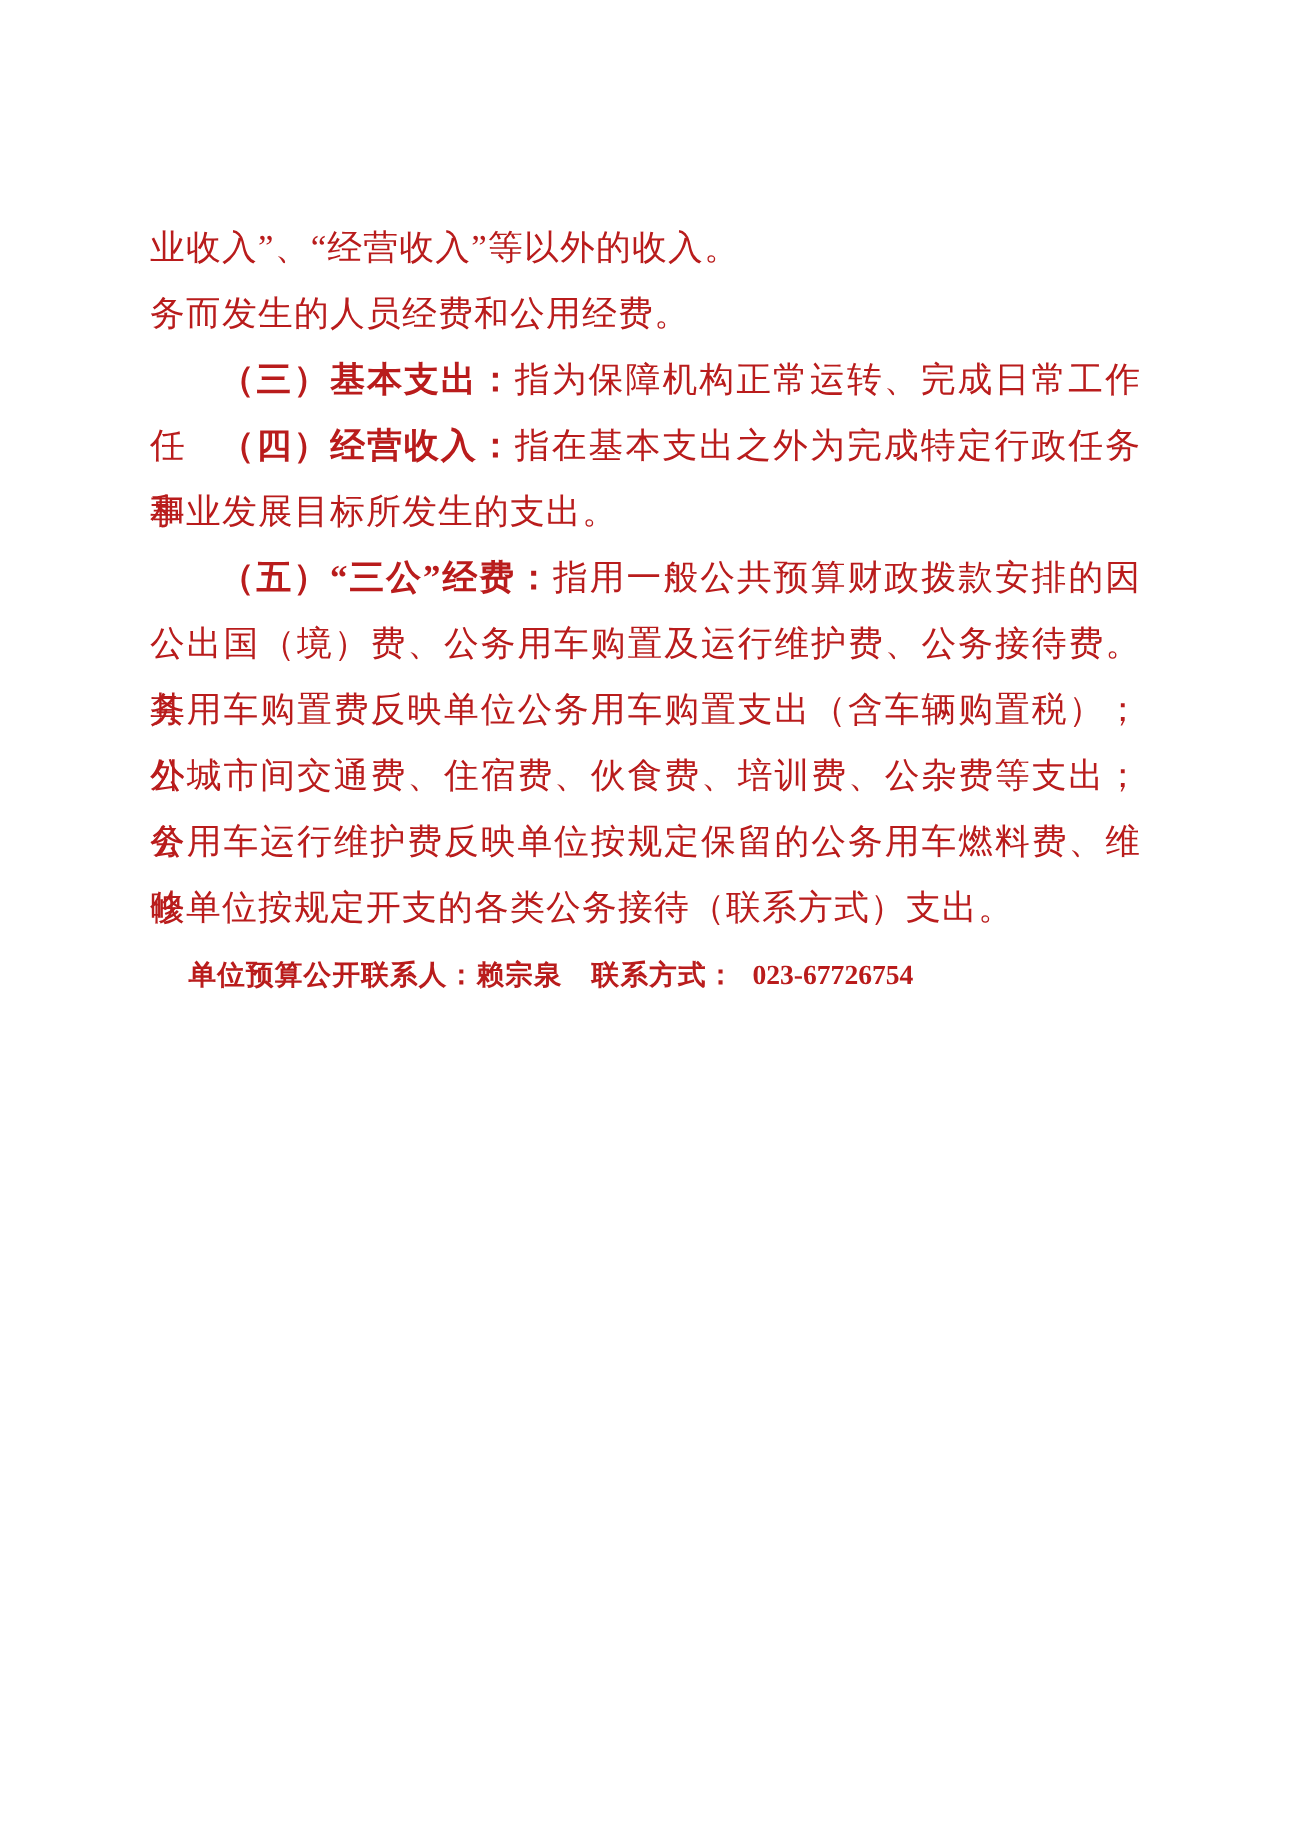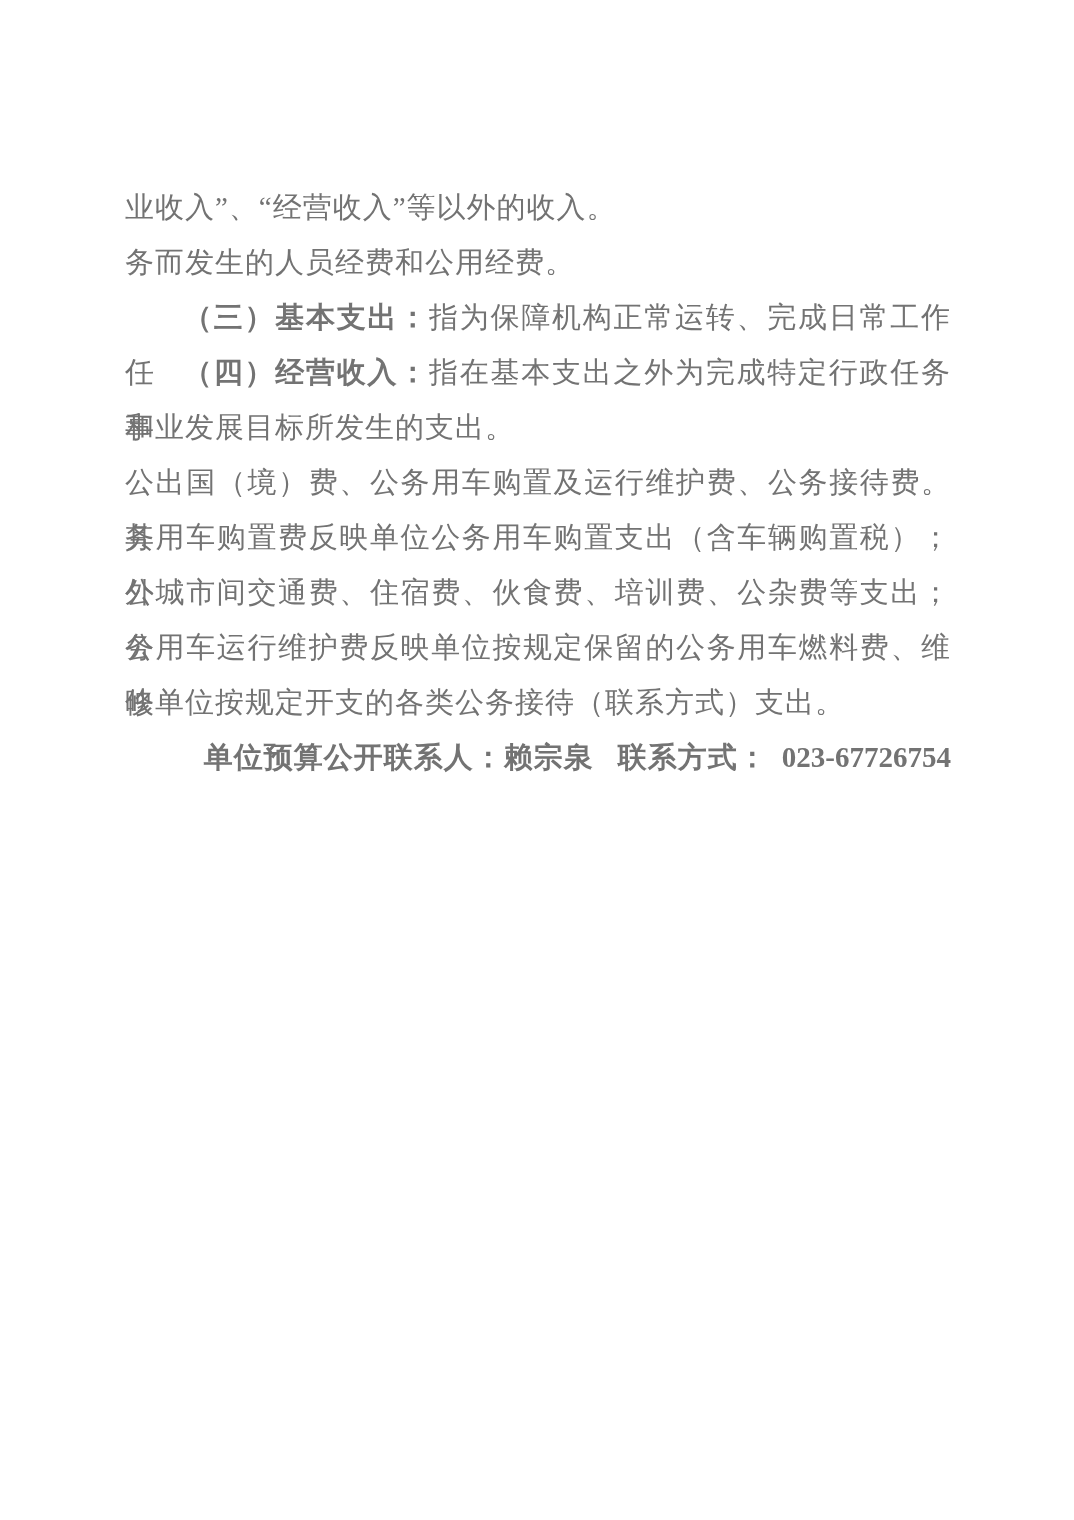--- a/index.html
+++ b/index.html
@@ -20,49 +20,48 @@
     top: 0;
     width: 1074px;
     height: 1520px;
     background: #ffffff;
   }
   .doc-body {
     position: absolute;
     left: 125px;
     top: 180px;
     width: 826px;
-    color: #737373;
+    color: #b91c1c;
   }
   .doc-line {
     font-size: 29px;
     line-height: 55px;
     height: 55px;
     letter-spacing: 1px;
     text-align: justify;
     white-space: nowrap;
   }
   .doc-line.full {
     white-space: normal;
     text-align-last: justify;
   }
   .doc-line.indent {
     text-indent: 58px;
   }
   .doc-line .b {
     font-weight: bold;
   }
   .contact-line {
-    font-size: 29px;
+    font-size: 23px;
     line-height: 55px;
     height: 55px;
     font-weight: bold;
     letter-spacing: 1px;
     padding-left: 32px;
     white-space: nowrap;
-    text-align: right;
   }
   .contact-line .method {
     margin-left: 24px;
   }
   .contact-line .phone {
     margin-left: 14px;
     letter-spacing: 0;
   }
 </style>
 </head>
@@ -74,20 +73,21 @@
     <div class="doc-line"><span class="b"></span><span>业收入”、“经营收入”等以外的收入。</span></div>
 
     <div class="doc-line"><span class="b"></span><span>务而发生的人员经费和公用经费。</span></div>
 
     <div class="doc-line full indent"><span class="b">（三）基本支出：</span><span>指为保障机构正常运转、完成日常工作任</span></div>
 
     <div class="doc-line full indent"><span class="b">（四）经营收入：</span><span>指在基本支出之外为完成特定行政任务和</span></div>
 
     <div class="doc-line"><span class="b"></span><span>事业发展目标所发生的支出。</span></div>
 
+    <div class="doc-line full indent"><span class="b">（五）“三公”经费：</span><span>指用一般公共预算财政拨款安排的因</span></div>
 
     <div class="doc-line full"><span class="b"></span><span>公出国（境）费、公务用车购置及运行维护费、公务接待费。其</span></div>
 
 
     <div class="doc-line full"><span class="b"></span><span>务用车购置费反映单位公务用车购置支出（含车辆购置税）；公</span></div>
 
     <div class="doc-line full"><span class="b"></span><span>外城市间交通费、住宿费、伙食费、培训费、公杂费等支出；公</span></div>
 
     <div class="doc-line full"><span class="b"></span><span>务用车运行维护费反映单位按规定保留的公务用车燃料费、维修</span></div>
 

